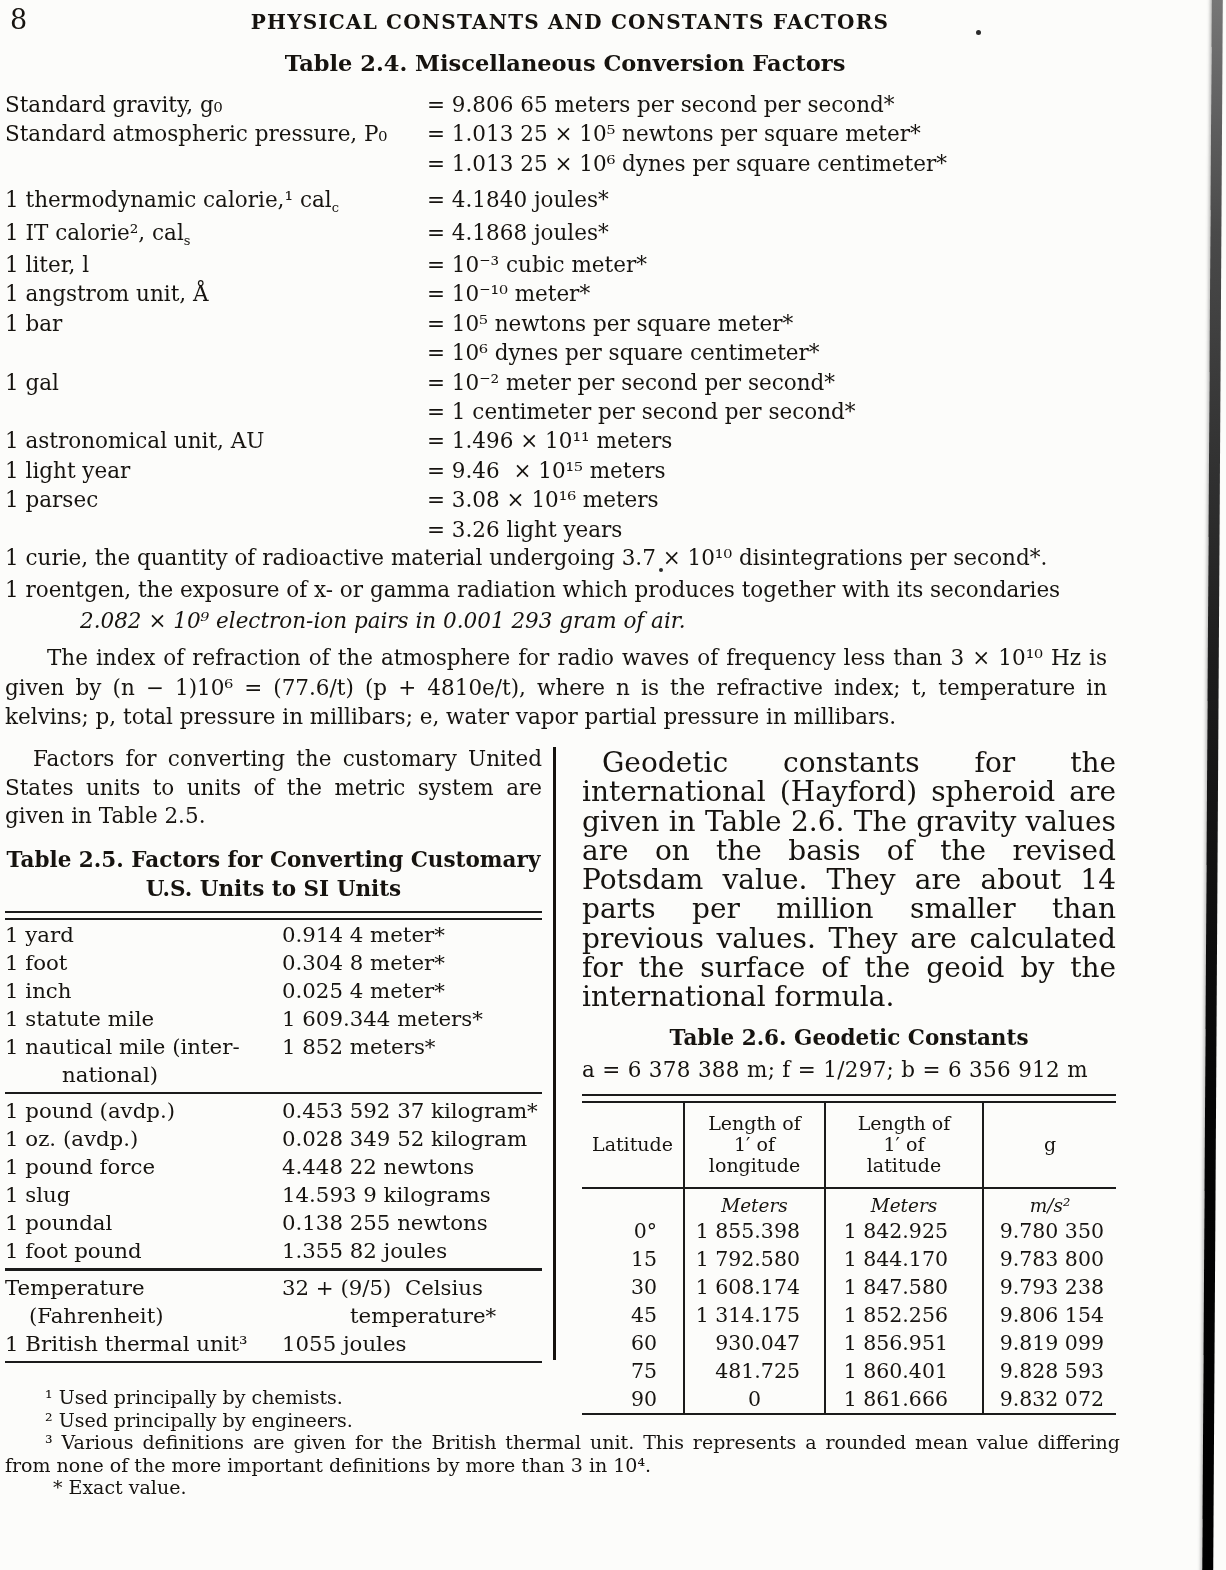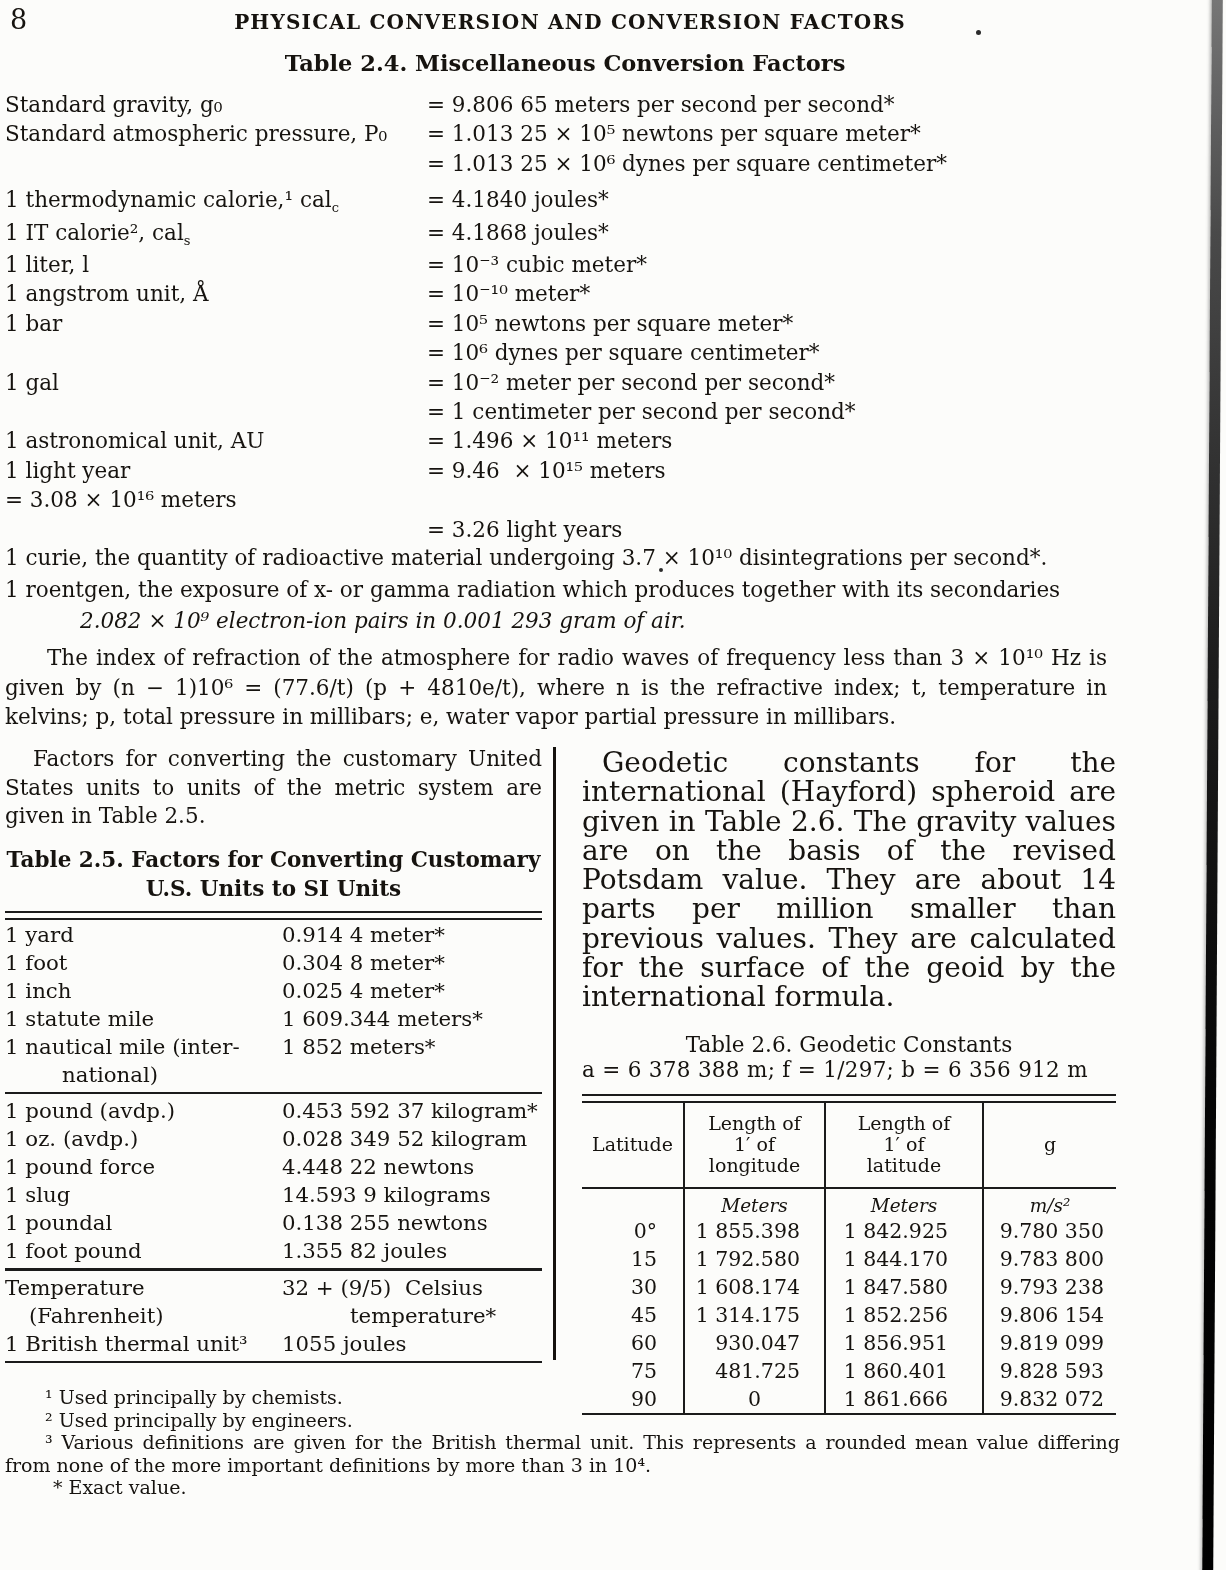--- a/index.html
+++ b/index.html
@@ -31,22 +31,22 @@
   .srule{height:2.5px;background:#1b1b1b;margin:3px 0;}
   .t25rows{margin-top:1px;}
   .t25row{display:grid;grid-template-columns:277px 1fr;line-height:28px;font-size:21.3px;}
   .t25value{white-space:pre-wrap;}
   .ind1{padding-left:57px;}
   .ind2{padding-left:24px;}
   .vind{padding-left:68px;}
   .divider{position:absolute;left:553px;top:747px;width:2.5px;height:613px;background:#15120e;}
   .rightcol{position:absolute;left:582px;top:748px;width:534px;}
   .rightintro{font-size:28px;line-height:29.3px;text-align:justify;text-indent:20px;}
-  .t26title{margin-top:20px;text-align:center;font-weight:normal;font-size:21.5px;}
-  .t26params{margin-top:0;font-size:21.5px;letter-spacing:.3px;}
+  .t26title{margin-top:13px;text-align:center;font-weight:bold;font-size:21.5px;}
+  .t26params{margin-top:7px;font-size:21.5px;letter-spacing:.3px;}
   .t26 .drule{margin-top:12px;}
   .t26grid{display:grid;grid-template-columns:101px 141px 158px 134px;}
   .t26h{height:84px;display:flex;align-items:center;justify-content:center;text-align:center;
         white-space:pre-line;font-size:19px;line-height:21px;border-bottom:2px solid #1b1b1b;}
   .t26u{height:27px;display:flex;align-items:flex-end;justify-content:center;
         font-style:italic;font-size:18.5px;padding-bottom:1px;}
   .t26c{height:28px;font-size:20.5px;line-height:28px;}
   .bl{border-left:2px solid #1b1b1b;}
   .colA{text-align:right;padding-right:26px;}
   .colB{text-align:right;padding-right:24px;}
@@ -65,21 +65,21 @@
              box-shadow:-2px 0 3px rgba(90,90,90,.35);}
   .dot1{position:absolute;left:976px;top:30px;width:5px;height:5px;border-radius:50%;background:#2b2b2b;}
   .dot2{position:absolute;left:659px;top:568px;width:4px;height:4px;border-radius:50%;background:#2b2b2b;}
 </style>
 </head>
 <body>
 
 <div class="page">
 
   <div class="pagenum">8</div>
-  <div class="runhead">PHYSICAL CONVERSION AND CONVERSION FACTORS</div>
+  <div class="runhead">PHYSICAL CONSTANTS AND CONSTANTS FACTORS</div>
 
   <div class="t24title">Table 2.4. Miscellaneous Conversion Factors</div>
 
   <div class="t24rows">
     <div class="t24row">
       <span class="t24label">Standard gravity, g₀</span>
       <span class="t24value">= 9.806 65 meters per second per second*</span>
     </div>
     <div class="t24row">
       <span class="t24label">Standard atmospheric pressure, P₀</span>
@@ -123,20 +123,21 @@
     </div>
     <div class="t24row">
       <span class="t24label">1 astronomical unit, AU</span>
       <span class="t24value">= 1.496 × 10¹¹ meters</span>
     </div>
     <div class="t24row">
       <span class="t24label">1 light year</span>
       <span class="t24value">= 9.46  × 10¹⁵ meters</span>
     </div>
     <div class="t24row">
+      <span class="t24label">1 parsec</span>
       <span class="t24value">= 3.08 × 10¹⁶ meters</span>
     </div>
     <div class="t24row">
       <span class="t24label"></span>
       <span class="t24value">= 3.26 light years</span>
     </div>
   </div>
 
   <div class="curie">1 curie, the quantity of radioactive material undergoing 3.7 × 10¹⁰ disintegrations per second*.</div>
   <div class="roentgen1">1 roentgen, the exposure of x- or gamma radiation which produces together with its secondaries</div>

